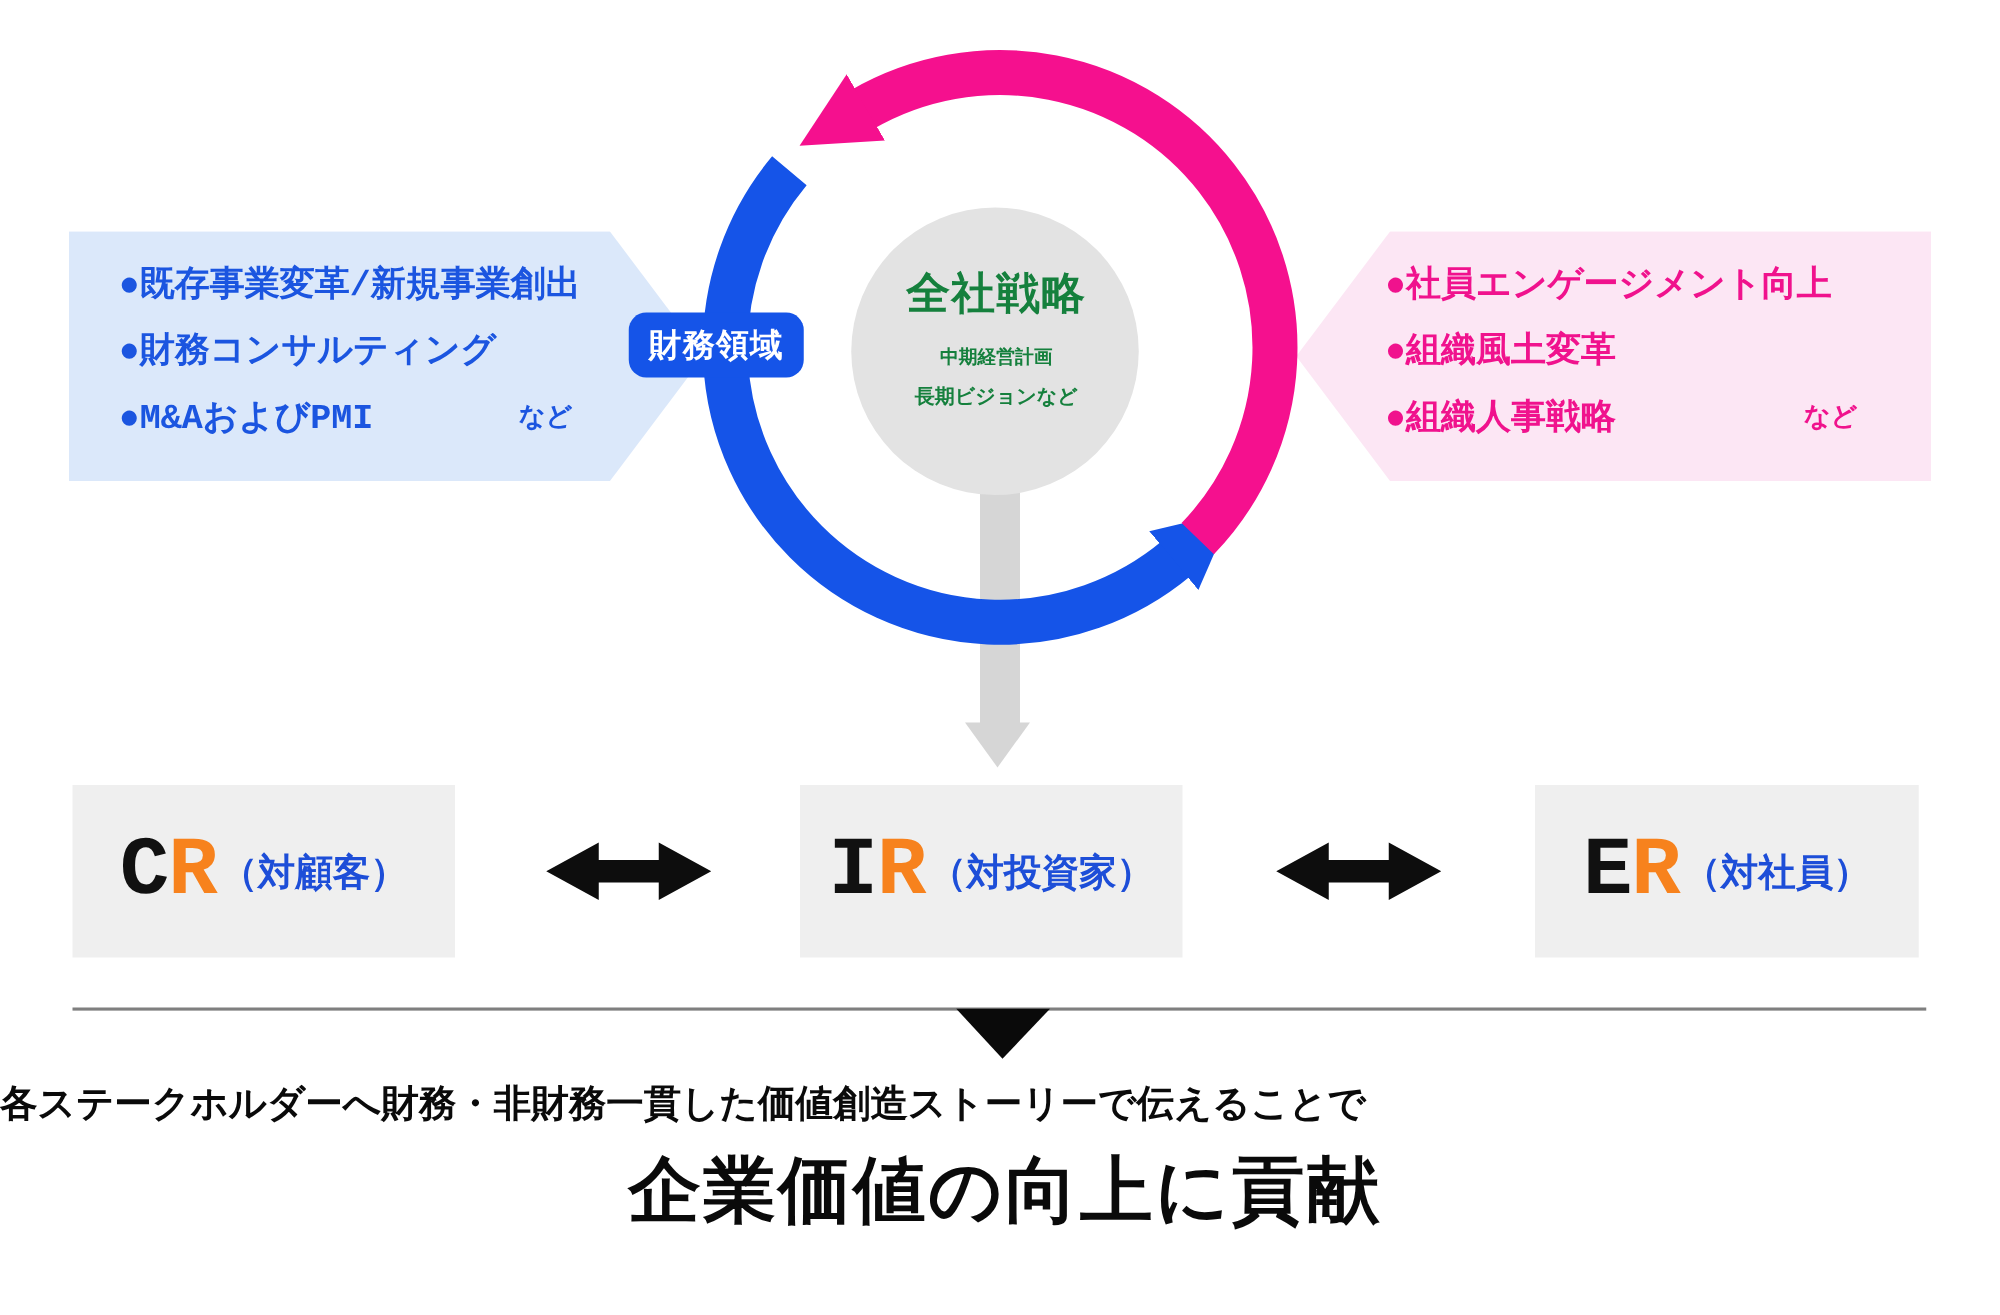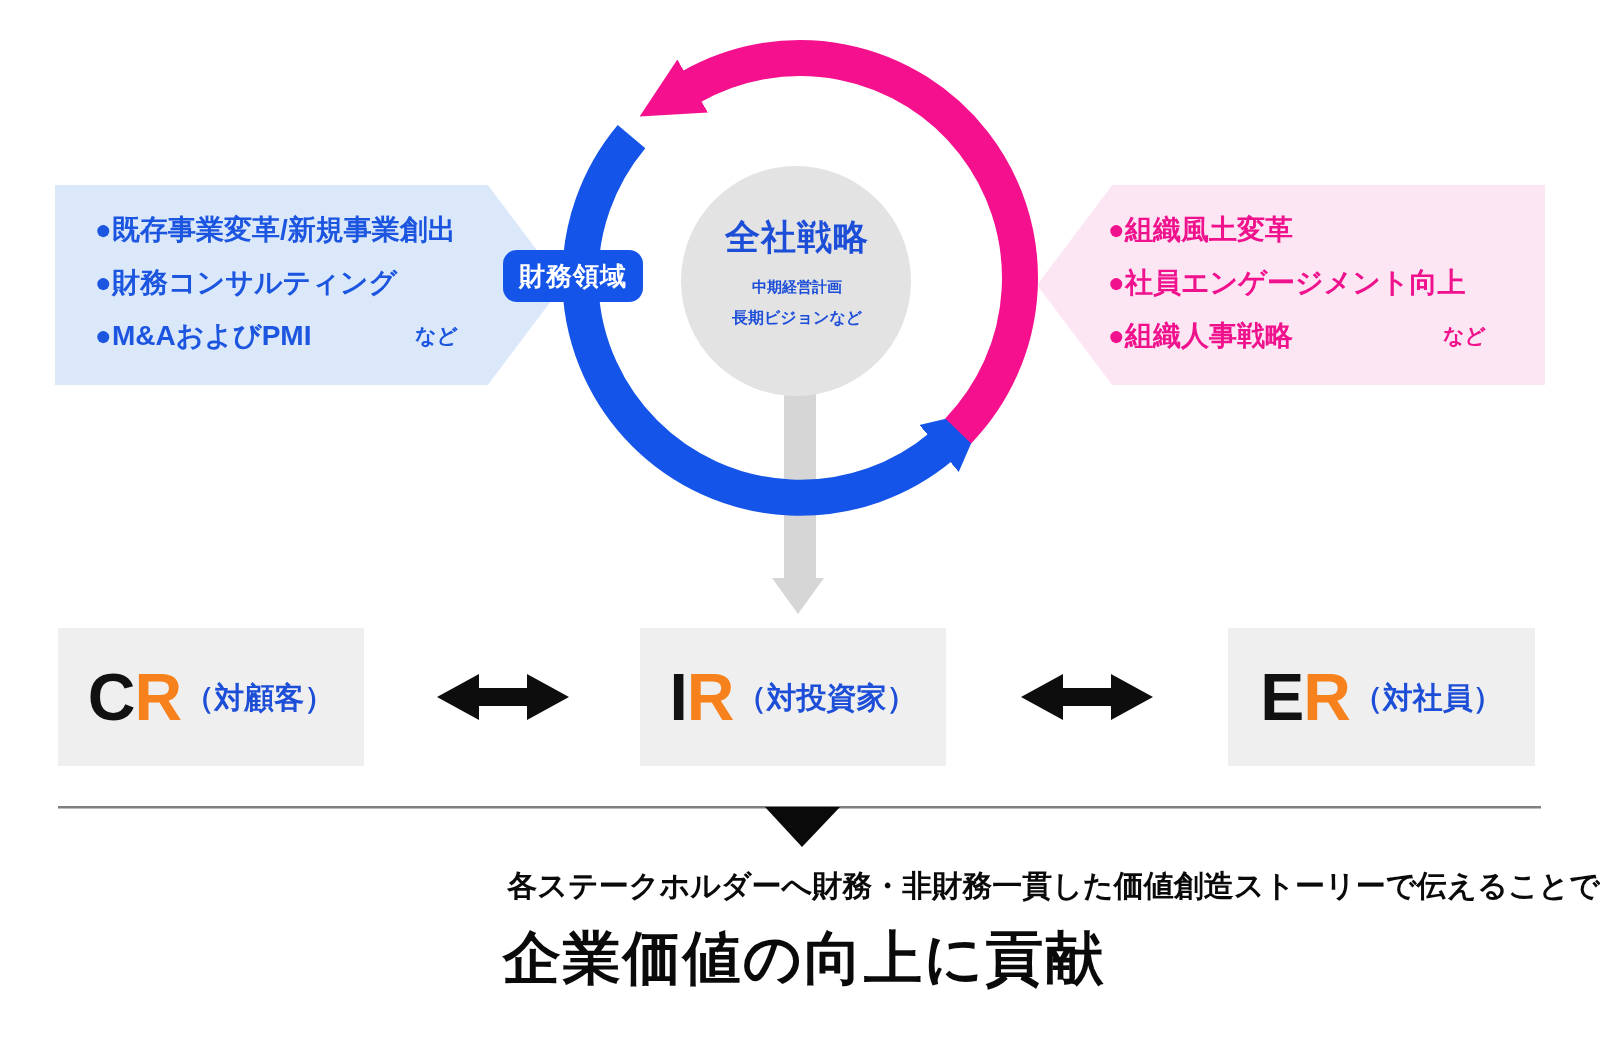--- a/index.html
+++ b/index.html
@@ -3,21 +3,21 @@
 <meta charset="utf-8">
 <style>
   :root{
     --blue:#1554E8; --pink:#F5108E; --light-blue:#DBE8FA; --light-pink:#FCE6F4;
     --blue-text:#1B55E0; --pink-text:#F0128D; --gray-badge:#6E6E6E; --gray-circle:#E3E3E3;
     --gray-arrow:#D6D6D6; --box-gray:#EFEFEF; --orange:#F7821D; --line-gray:#7F7F7F; --black:#111111;
   }
   html,body{margin:0;padding:0;background:#fff;}
   .stage{
     position:relative;width:1600px;height:1052px;background:#fff;overflow:hidden;
-    font-family:Liberation Sans, sans-serif;color:var(--black);
+    font-family:Liberation Mono, monospace;color:var(--black);
   }
   
   .pent{position:absolute;top:185px;width:508px;height:200px;display:flex;flex-direction:column;
         padding-top:26px;box-sizing:border-box;gap:15px;}
   .pent-left{left:55px;background:var(--light-blue);
         clip-path:polygon(0 0,85.2% 0,100% 50%,85.2% 100%,0 100%);padding-left:40px;}
   .pent-right{left:1037px;background:var(--light-pink);
         clip-path:polygon(14.8% 0,100% 0,100% 100%,14.8% 100%,0 50%);padding-left:71px;}
   .pent-item{font-size:28px;font-weight:800;line-height:38px;white-space:nowrap;}
   .pent-left .pent-item{color:var(--blue-text);}
@@ -26,55 +26,55 @@
   .etc-left{left:415px;color:var(--blue-text);}
   .etc-right{left:1443px;color:var(--pink-text);}
   
   .svg-layer{position:absolute;left:0;top:0;z-index:2;pointer-events:none;}
   
   .badge{position:absolute;z-index:3;height:52px;border-radius:14px;display:flex;align-items:center;
          justify-content:center;color:#fff;font-size:26px;font-weight:800;letter-spacing:1px;}
   .badge-blue{left:503px;top:250px;width:140px;background:var(--blue);}
   .badge-gray{left:953px;top:251px;width:160px;background:var(--gray-badge);}
   
-  .center-text{position:absolute;left:683px;width:228px;text-align:center;z-index:3;color:#1d4ed8;}
+  .center-text{position:absolute;left:683px;width:228px;text-align:center;z-index:3;color:#15803d;}
   .center-title{top:215px;font-size:35px;font-weight:800;line-height:44px;letter-spacing:1px;}
   .center-sub1{top:273px;font-size:15px;font-weight:700;line-height:28px;}
   .center-sub2{top:304px;font-size:16px;font-weight:700;line-height:28px;}
   
   .stake{position:absolute;top:628px;height:138px;background:var(--box-gray);
          display:flex;align-items:center;justify-content:center;z-index:1;}
   .stake-cr{left:58px;width:306px;}
   .stake-ir{left:640px;width:306px;}
   .stake-er{left:1228px;width:307px;}
   .stake .big{font-size:66px;font-weight:800;line-height:66px;letter-spacing:-1px;}
   .stake .big-black{color:#111;}
   .stake .big-orange{color:var(--orange);}
   .stake .aud{font-size:30px;font-weight:800;color:#1d4ed8;margin-left:3px;margin-top:2px;}
   
-  .footer-line1{position:absolute;left:0;top:866px;width:1600px;text-align:right;
+  .footer-line1{position:absolute;left:0;top:866px;width:1600px;text-align:left;
                 font-size:30px;font-weight:800;color:#0a0a0a;line-height:40px;}
   .footer-line2{position:absolute;left:4px;top:920px;width:1600px;text-align:center;
                 font-size:58px;font-weight:800;color:#0a0a0a;line-height:76px;letter-spacing:2px;}
 </style>
 </head>
 <body>
 
 <div class="stage">
 
   <div class="pent pent-left">
     <div class="pent-item">●既存事業変革/新規事業創出</div>
     <div class="pent-item">●財務コンサルティング</div>
     <div class="pent-item">●M&amp;AおよびPMI</div>
   </div>
   <div class="etc etc-left">など</div>
 
   <div class="pent pent-right">
+    <div class="pent-item">●社員エンゲージメント向上</div>
     <div class="pent-item">●組織風土変革</div>
-    <div class="pent-item">●社員エンゲージメント向上</div>
     <div class="pent-item">●組織人事戦略</div>
   </div>
   <div class="etc etc-right">など</div>
 
   <svg class="svg-layer" width="1600" height="1052" viewBox="0 0 1600 1052">
     <defs>
       <marker id="headBlue" viewBox="0 0 10 10" refX="0.5" refY="5" markerWidth="1.7" markerHeight="2.0" orient="auto">
         <polygon points="0,0 10,5 0,10" fill="var(--blue)"></polygon>
       </marker>
       <marker id="headPink" viewBox="0 0 10 10" refX="0.5" refY="5" markerWidth="1.7" markerHeight="2.0" orient="auto">

